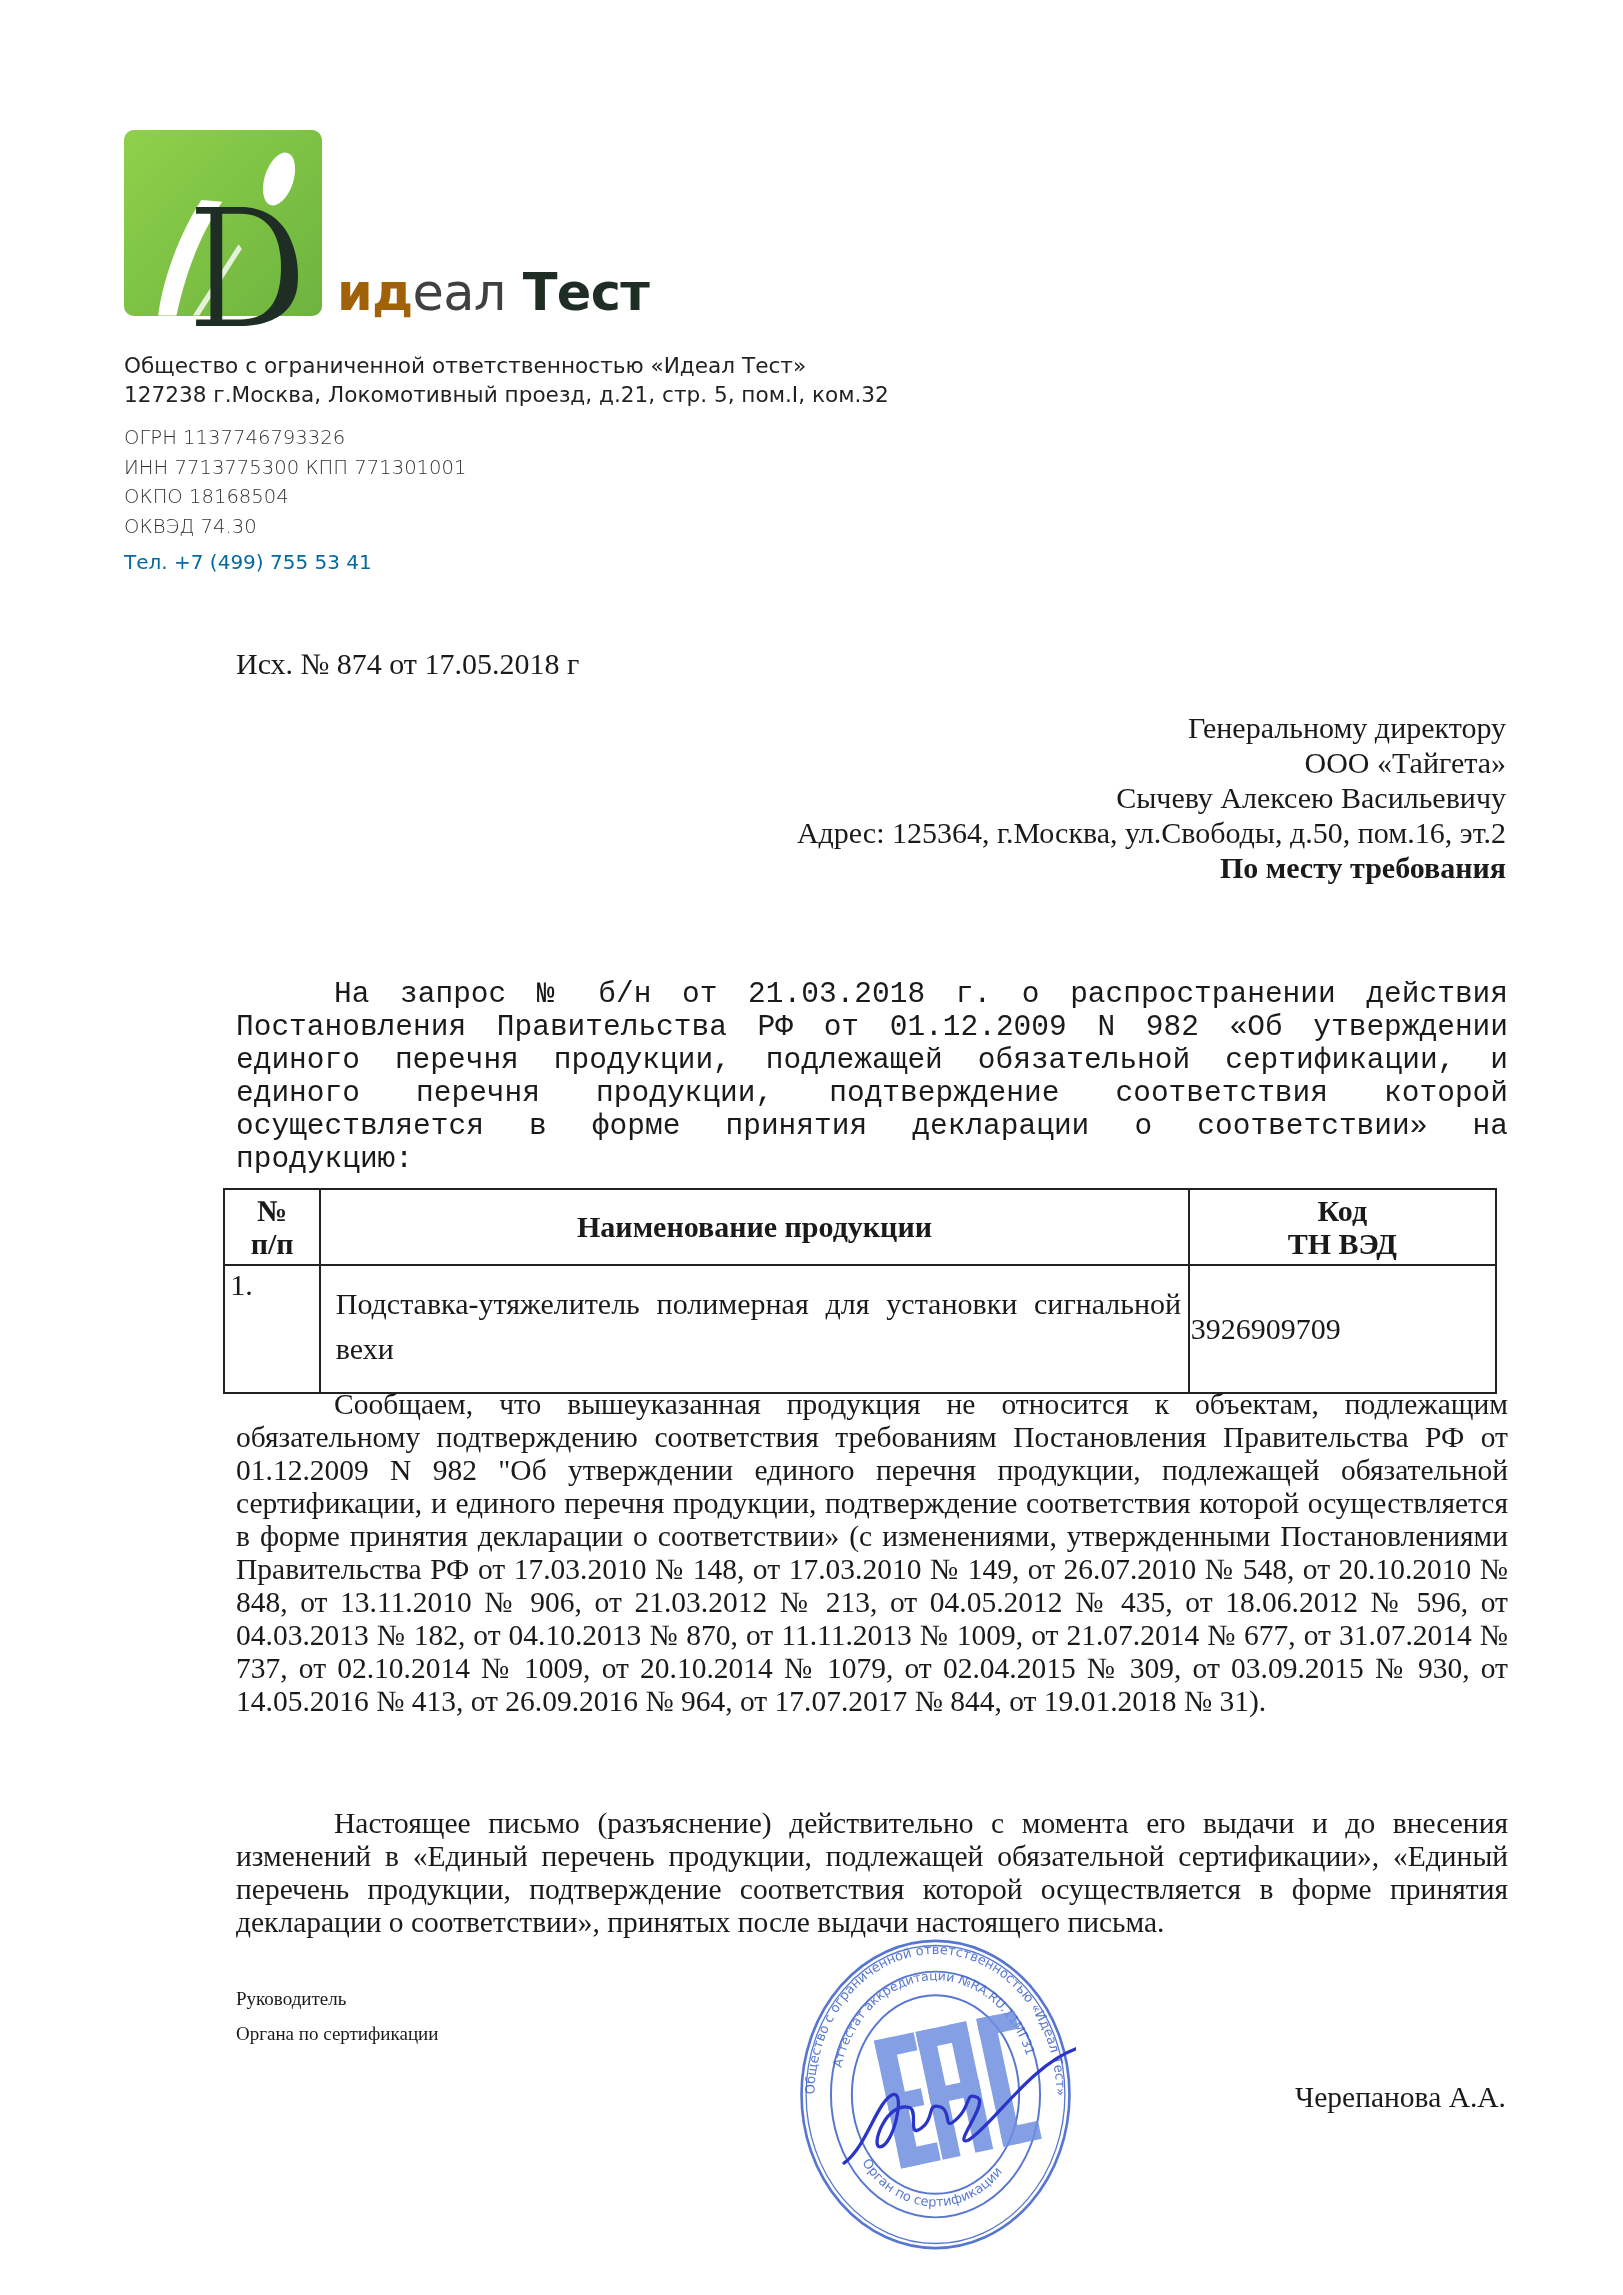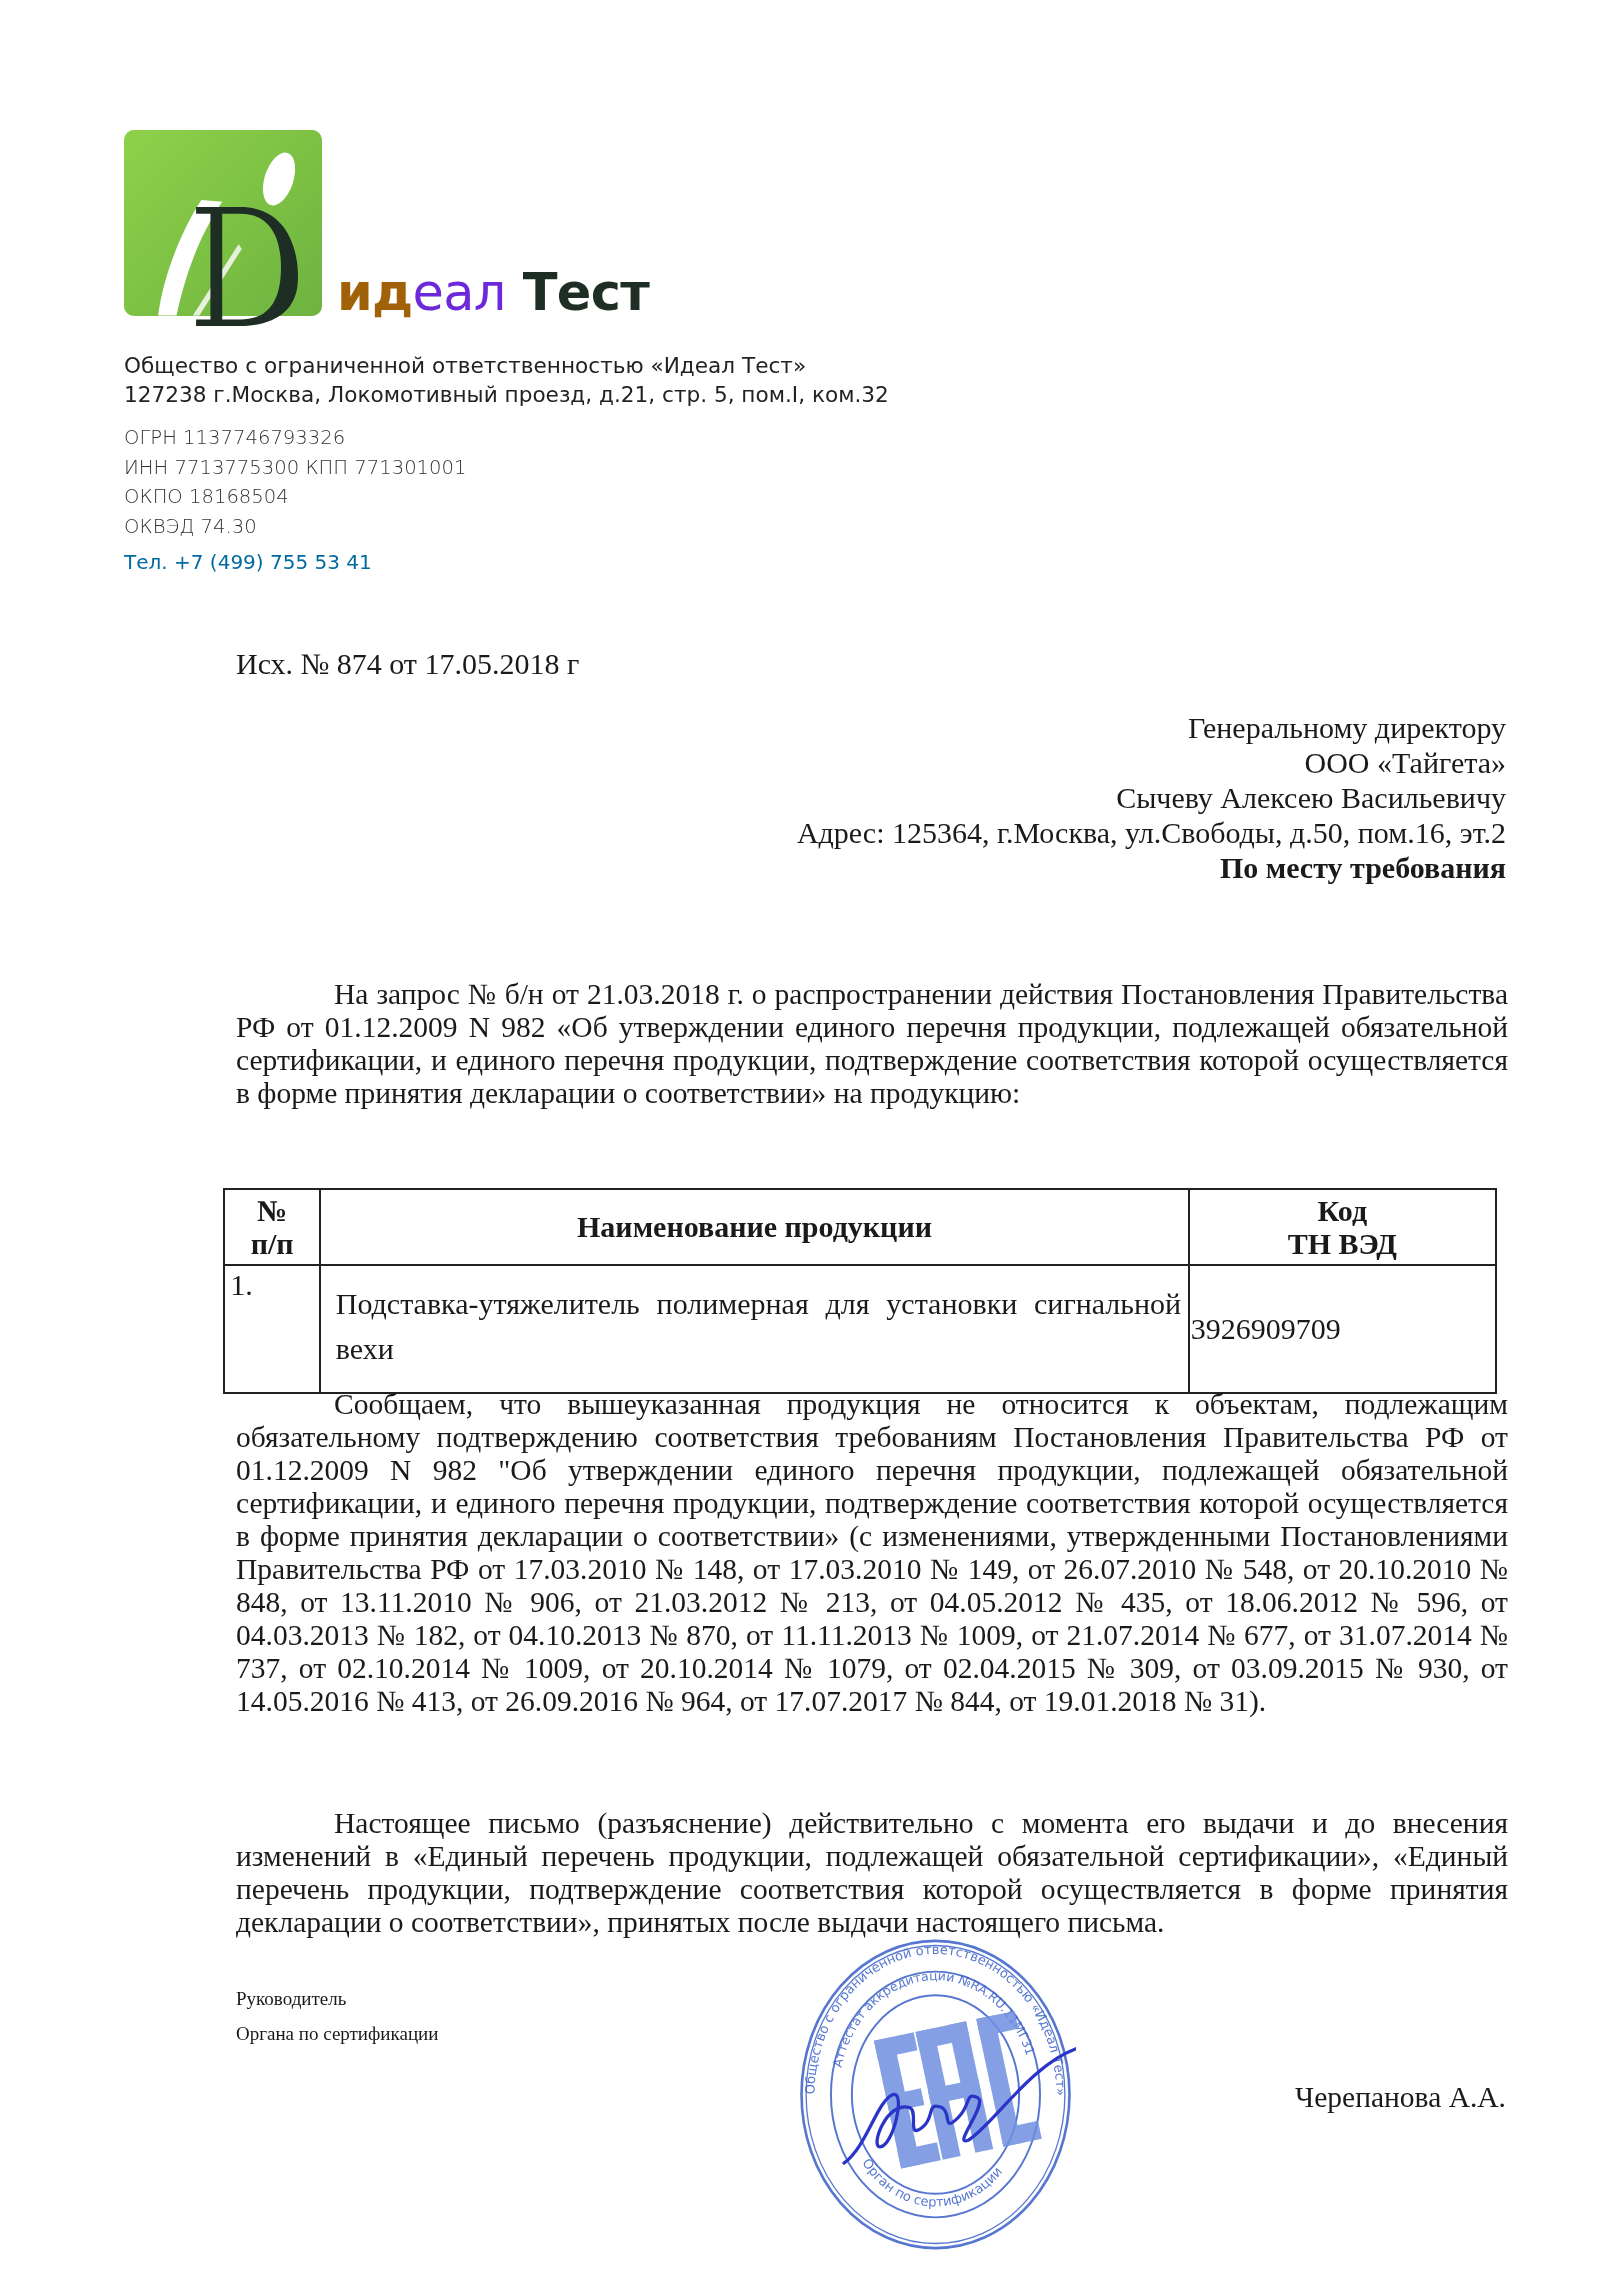--- a/index.html
+++ b/index.html
@@ -7,35 +7,35 @@
   .sans { font-family:"DejaVu Sans", "Liberation Sans", sans-serif; }
   .serif { font-family:"Liberation Serif", "DejaVu Serif", serif; }
 
   
   .logo { position:absolute; left:124px; top:130px; width:563px; height:196px; }
   .logo-box { position:absolute; left:0; top:0; width:198px; height:186px; background:#7ac143; border-radius:10.5px; overflow:hidden; }
   .logo-box .grad { position:absolute; inset:0; background:linear-gradient(135deg,#8fd14a 0%,#6db33f 100%); }
   .logo-svg { position:absolute; left:0; top:0; }
   .logo-word { position:absolute; left:213px; top:137px; font-size:51px; font-weight:bold; letter-spacing:-0.7px; line-height:1; }
   .logo-word .g { color:#a16207; }
-  .logo-word .d { color:#6d28d9; font-weight:normal; }
+  .logo-word .d { color:#404040; font-weight:normal; }
   .logo-word .b { color:#1f2e25; }
 
   .company { position:absolute; left:124px; top:351px; font-size:21.6px; line-height:29px; color:#222; }
   .reg { position:absolute; left:124px; top:423px; font-size:19.6px; line-height:29.5px; color:#333; font-weight:300; }
   .phone { position:absolute; left:124px; top:550px; font-size:20px; color:#0369a1; }
 
   .outgoing { position:absolute; left:236px; top:647px; font-size:30px; }
 
   .addressee { position:absolute; right:117px; top:710px; text-align:right; font-size:30px; line-height:35px; }
   .addressee .bold { font-weight:bold; }
 
   .body { position:absolute; left:236px; width:1272px; font-size:29.5px; line-height:33px; text-align:justify; }
   .body .indent { text-indent:98px; }
-  .p1 { top:978px; }
+  .p1 { top:978px;font-family:Liberation Mono, monospace; }
 
   table.products { position:absolute; left:223px; top:1188px; width:1274px; border-collapse:collapse; font-size:30px; }
   table.products td, table.products th { border:2px solid #222; vertical-align:top; }
   table.products th { font-weight:bold; text-align:center; vertical-align:middle; padding:3.9px 5.2px; line-height:33px; height:60px; }
   table.products .c1 { width:84px; }
   table.products .c3 { width:295px; }
   table.products td.num { padding:2.6px 5.2px; height:121px; }
   table.products td.name { padding:15.7px 6.5px 0 14.4px; text-align:justify; line-height:45px; }
   table.products td.code { text-align:left; vertical-align:middle; }
 

